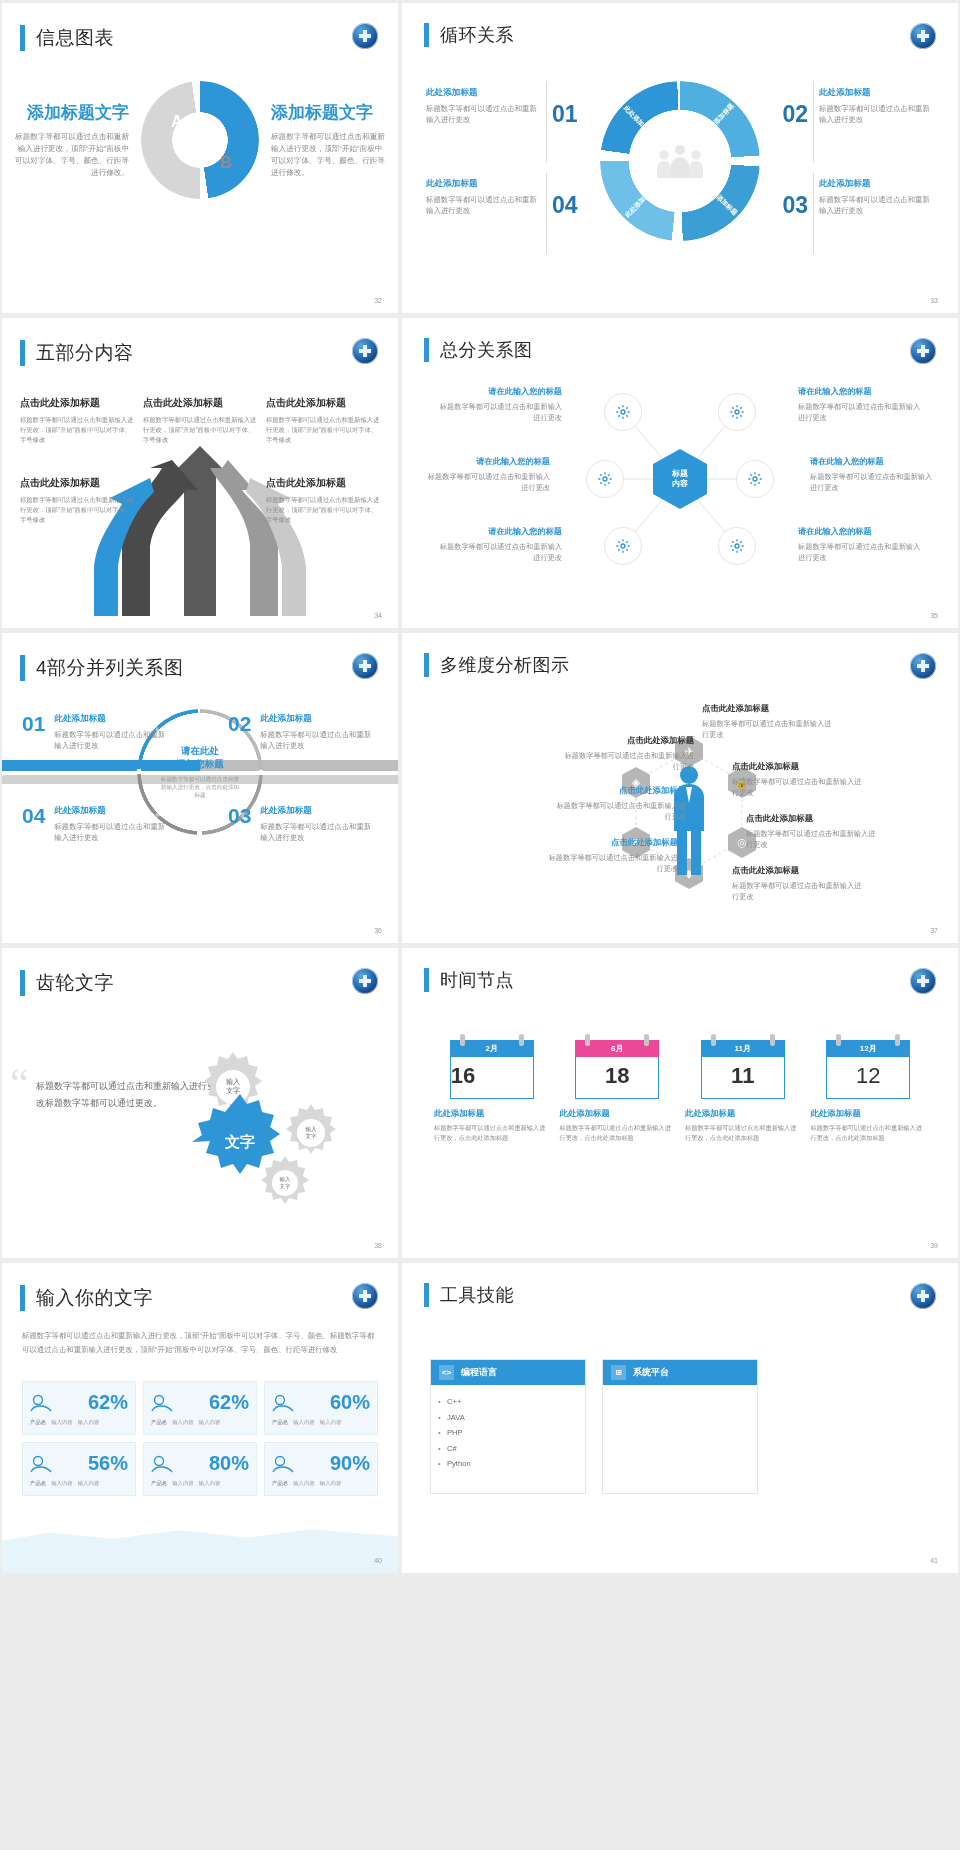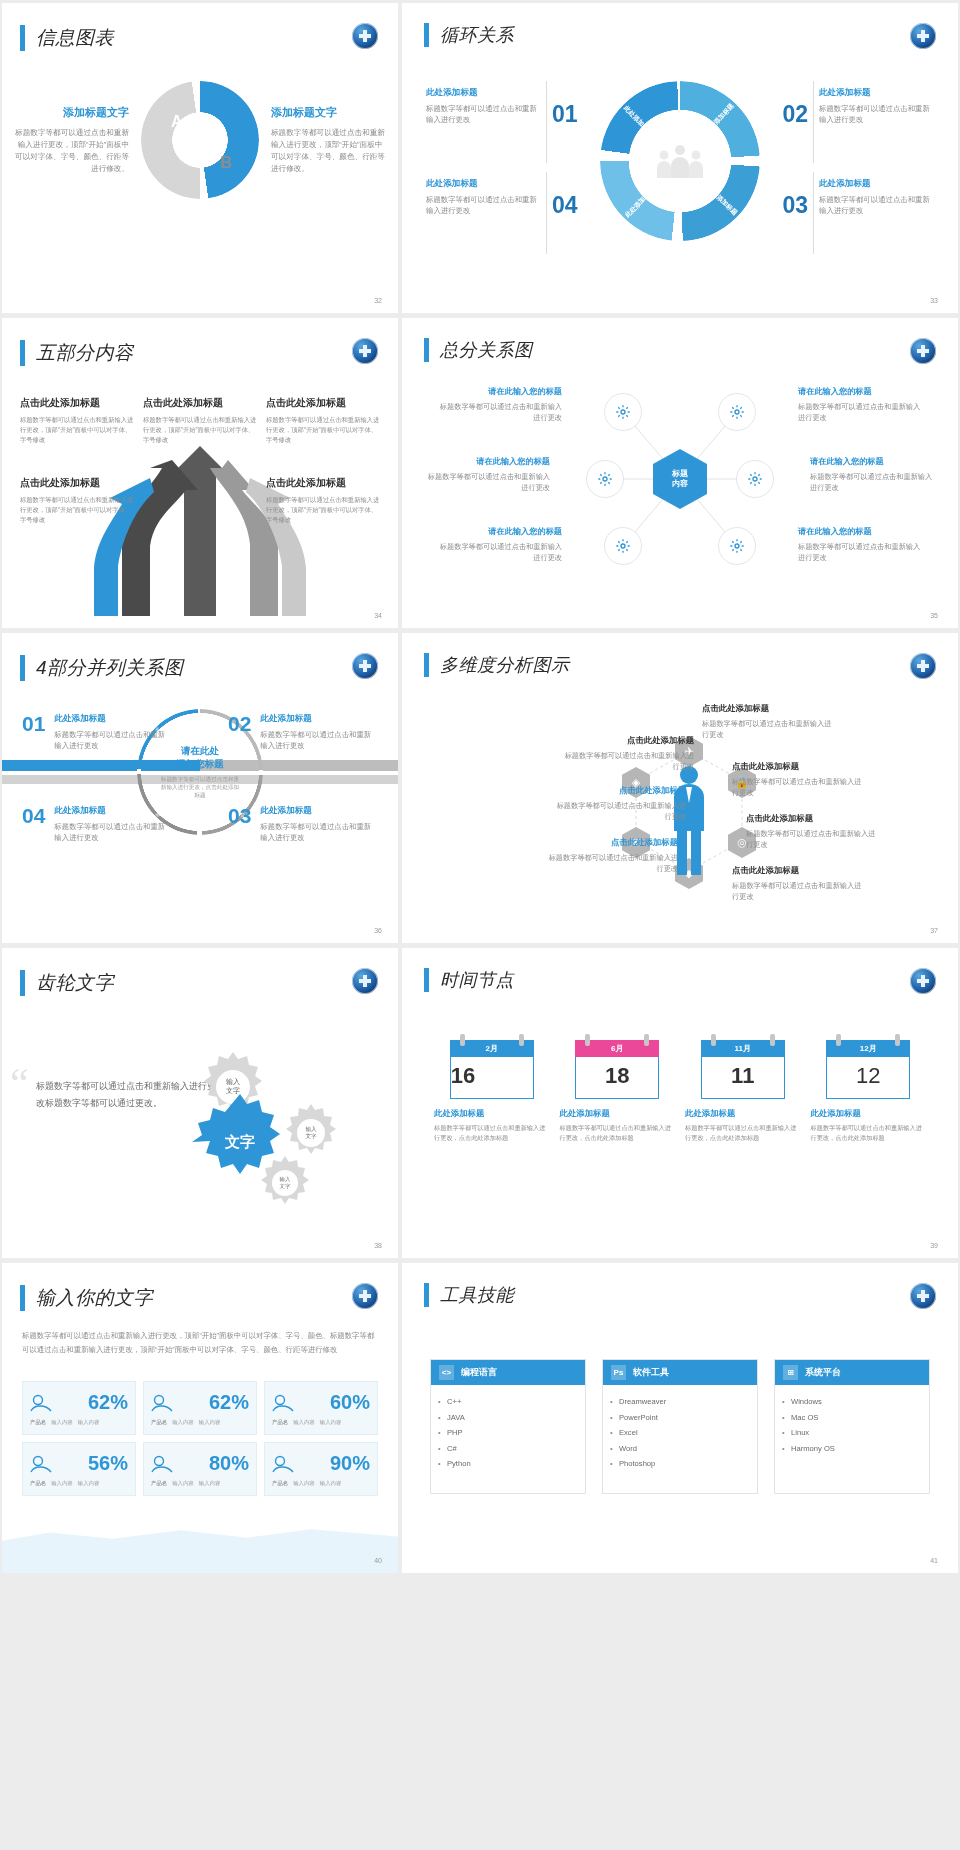--- a/index.html
+++ b/index.html
@@ -15,21 +15,21 @@
     grid-auto-rows: 310px;
     gap: 5px 4px;
     padding: 3px 2px;
   }
   .slide {
     position: relative;
     background: #fff;
     overflow: hidden;
   }
   
-  .s-head { position: absolute; top: 22px; left: 18px; display: flex; align-items: flex-start; font-style: italic; }
+  .s-head { position: absolute; top: 22px; left: 18px; display: flex; align-items: flex-start; }
   .s-bar { width: 5px; height: 26px; background: #2e96d6; margin-right: 11px; }
   .s-title { font-size: 19px; color: #2b2b2b; letter-spacing: .5px; font-weight: 400; }
   .slide.wide .s-head { top: 20px; left: 22px; }
   .slide.wide .s-bar { height: 24px; }
   .slide.wide .s-title { font-size: 18px; }
   
   .logo {
     position: absolute; top: 20px; width: 26px; height: 26px; border-radius: 50%;
     background: radial-gradient(circle at 35% 30%, #5aa8e0 0%, #1d5fa8 55%, #123c6e 78%, #8b1e2d 92%, #6e1522 100%);
     box-shadow: 0 0 0 1px rgba(255,255,255,.6) inset;
@@ -48,21 +48,21 @@
   .slide.wide .pg { right: 20px; }
 
   
   .h-blue { color: #2e96d6; font-weight: bold; }
   .h-dark { color: #333; font-weight: bold; }
   .body-txt { color: #8b8b8b; line-height: 1.55; }
 
   
   .s32-wrap { position: absolute; top: 78px; left: 0; right: 0; display: flex; align-items: center; justify-content: center; gap: 12px; }
   .s32-col { width: 118px; }
-  .s32-col .t { font-size: 11px; margin-bottom: 7px; }
+  .s32-col .t { font-size: 17px; margin-bottom: 7px; }
   .s32-col .b { font-size: 7.6px; }
   .s32-col.left { text-align: right; }
   .s32-col.right { text-align: left; }
   .donut { position: relative; width: 118px; height: 118px; flex: none; }
   .donut .ring {
     position: absolute; inset: 0; border-radius: 50%;
     background: conic-gradient(#2e96d6 0deg 172deg, #fff 172deg 180deg, #d6d6d6 180deg 352deg, #fff 352deg 360deg);
     -webkit-mask: radial-gradient(circle, transparent 33%, #000 33.5%);
             mask: radial-gradient(circle, transparent 33%, #000 33.5%);
   }
@@ -752,44 +752,25 @@
         </div>
         <ul>
           <li>C++</li>
           <li>JAVA</li>
           <li>PHP</li>
           <li>C#</li>
           <li>Python</li>
         </ul>
       </div>
 
-      <div class="col">
-        <div class="hd">
-          <span class="bx">Ps</span>
-          <span>软件工具</span>
-        </div>
-        <ul>
-          <li>Dreamweaver</li>
-          <li>PowerPoint</li>
-          <li>Excel</li>
-          <li>Word</li>
-          <li>Photoshop</li>
-        </ul>
-      </div>
 
       <div class="col">
         <div class="hd">
           <span class="bx">⊞</span>
           <span>系统平台</span>
         </div>
-        <ul>
-          <li>Windows</li>
-          <li>Mac OS</li>
-          <li>Linux</li>
-          <li>Harmony OS</li>
-        </ul>
       </div>
 
     </div>
     <div class="pg">41</div>
   </div>
 
 </div>
 
 </body></html>

